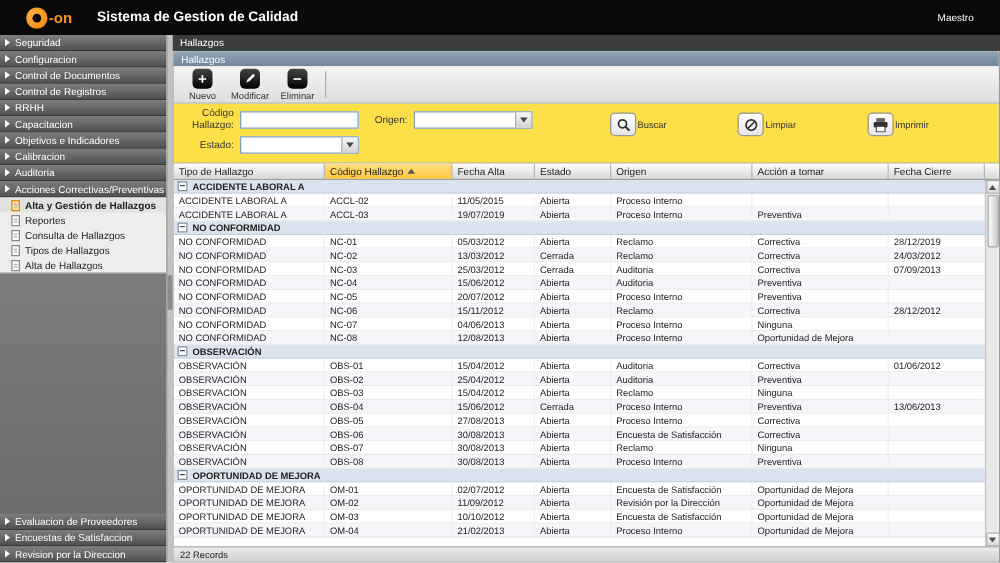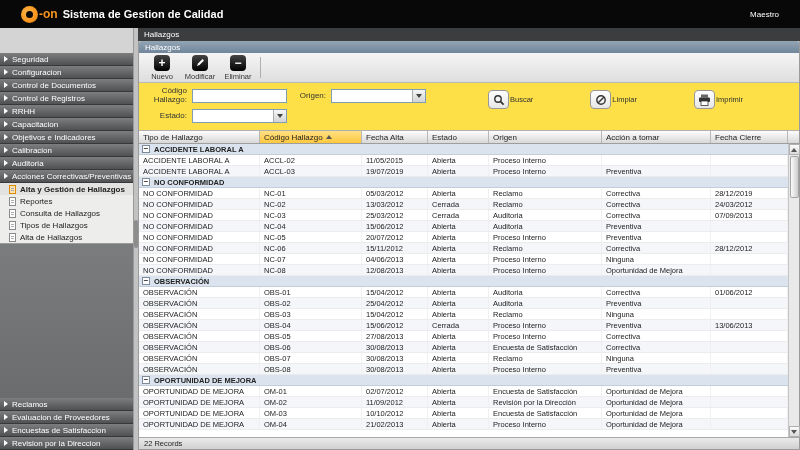--- a/index.html
+++ b/index.html
@@ -6,27 +6,27 @@
   html,body{width:800px;height:450px;overflow:hidden;}
   body{font-family:"Liberation Sans",sans-serif;background:#d4d4d4;font-size:8px;color:#222;}
   .app{display:flex;flex-direction:column;width:800px;height:450px;}
 
   
   .topbar{height:28px;background:#080808;display:flex;align-items:center;padding:0 21px;flex:none;}
   .logo{display:flex;align-items:center;gap:1px;}
   .logo-circle{width:17px;height:17px;border-radius:50%;background:radial-gradient(circle at 38% 38%,#ffb347,#f7941d 62%,#c97407);position:relative;flex:none;}
   .logo-circle::after{content:"";position:absolute;left:5px;top:5px;width:7px;height:7px;border-radius:50%;background:#080808;}
   .logo-text{color:#f7941d;font-weight:bold;font-size:12px;letter-spacing:0;}
-  .topbar-title{color:#fff;font-weight:bold;font-size:11px;margin-left:5px;}
+  .topbar-title{color:#fff;font-weight:bold;font-size:11px;margin-left:20px;}
   .topbar-user{margin-left:auto;color:#fff;font-size:8px;}
 
   .body{flex:1;display:flex;min-height:0;}
 
   
-  .sidebar{width:133px;flex:none;display:flex;flex-direction:column;background:#737476;min-height:0;margin-top:25px;}
+  .sidebar{width:133px;flex:none;display:flex;flex-direction:column;background:#737476;min-height:0;}
   .side-item{height:13px;flex:none;display:flex;align-items:center;gap:4px;padding:0 4px;color:#fff;font-size:8px;
     background:linear-gradient(#7d7e80,#505152);border-bottom:1px solid #38383a;cursor:pointer;white-space:nowrap;overflow:hidden;}
   .tri{width:0;height:0;border-left:4px solid #fff;border-top:3px solid transparent;border-bottom:3px solid transparent;flex:none;}
   .submenu{background:#ededec;display:flex;flex-direction:column;flex:none;border-bottom:1px solid #9a9a9a;}
   .sub-item{height:12px;display:flex;align-items:center;gap:4px;padding:0 4px 0 9px;font-size:8px;color:#222;cursor:pointer;white-space:nowrap;overflow:hidden;}
   .sub-item.active{font-weight:bold;background:#e2e2e0;}
   .doc{width:7px;height:9px;background:#fff;border:1px solid #8a8a8a;flex:none;position:relative;}
   .doc::after{content:"";position:absolute;left:1px;top:2px;width:3px;height:1px;background:#aaa;box-shadow:0 2px 0 #aaa;}
   .sub-item.active .doc{border-color:#e08a00;background:#ffe2b0;}
   .side-fill{flex:1;background:linear-gradient(#7b7c7e,#6b6c6e);}
@@ -164,24 +164,20 @@
           </div>
           <div class="sub-item">
             <span class="doc"></span>
             <span>Alta de Hallazgos</span>
           </div>
         </div>
       <div class="side-fill"></div>
       <div>
           <div class="side-item">
             <span class="tri"></span>
-            <span>Reclamos</span>
-          </div>
-          <div class="side-item">
-            <span class="tri"></span>
             <span>Evaluacion de Proveedores</span>
           </div>
           <div class="side-item">
             <span class="tri"></span>
             <span>Encuestas de Satisfaccion</span>
           </div>
           <div class="side-item">
             <span class="tri"></span>
             <span>Revision por la Direccion</span>
           </div>

